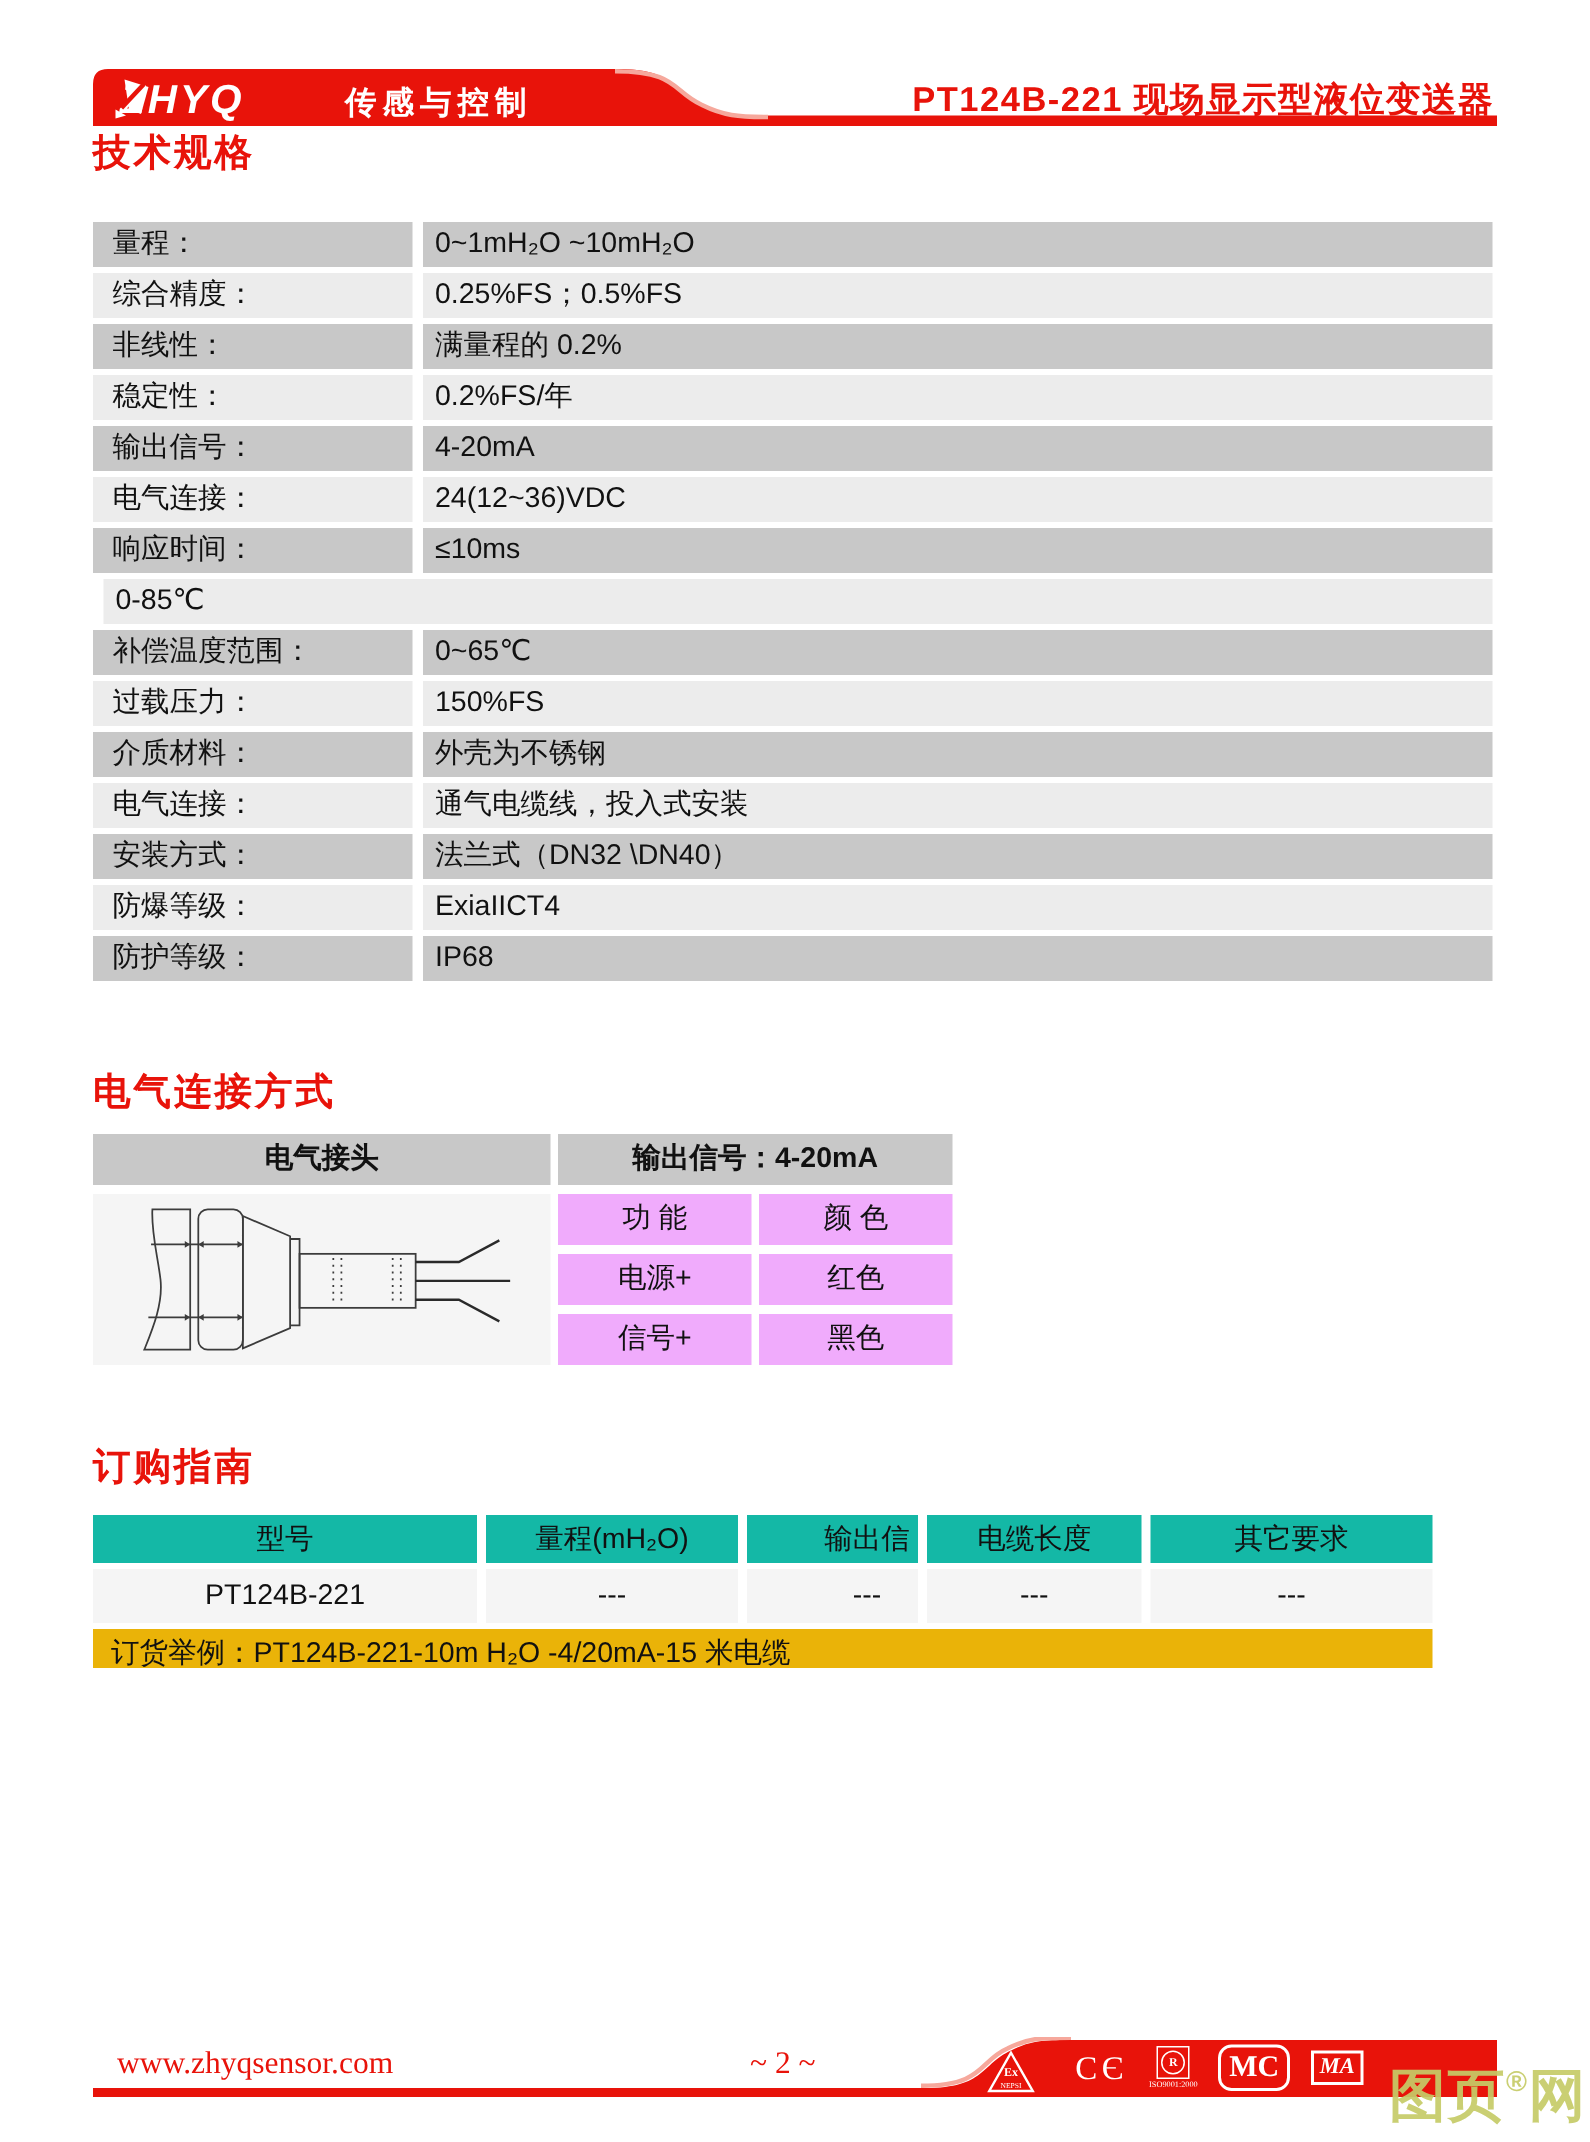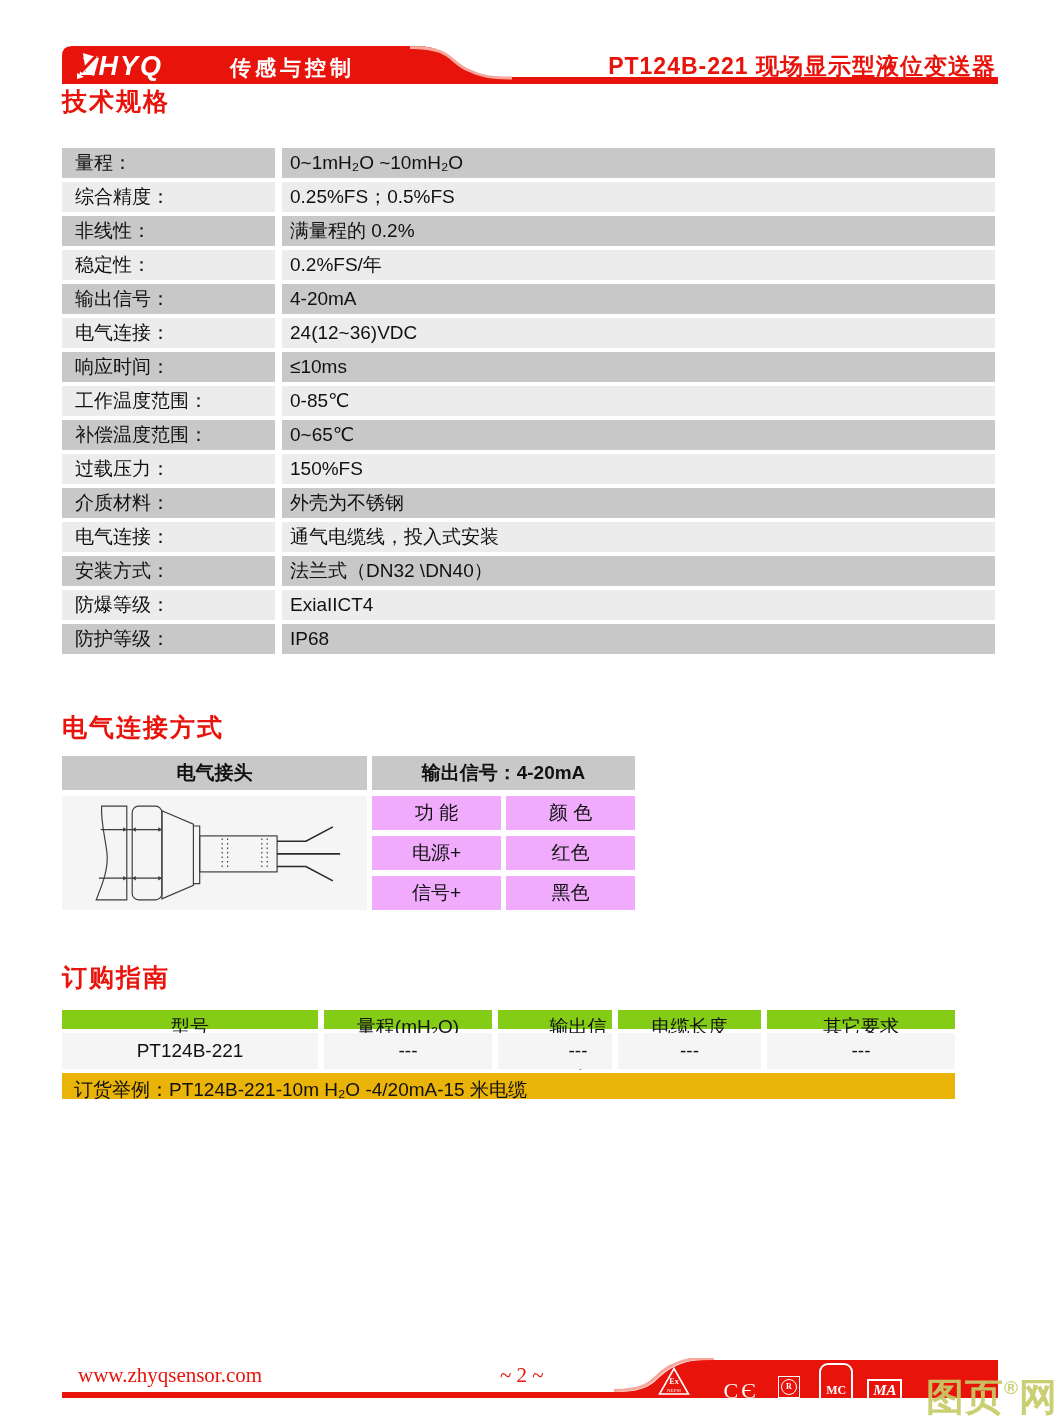--- a/index.html
+++ b/index.html
@@ -36,37 +36,37 @@
   .conn-header{height:34px;background:#c8c8c8;font-size:19px;font-weight:bold;text-align:center;line-height:34px;margin-bottom:6px;}
   .conn-draw{height:114px;background:#f5f5f5;display:flex;align-items:center;justify-content:center;}
   .conn-grid{display:grid;grid-template-columns:1fr 1fr;column-gap:5px;row-gap:6px;}
   .conn-cell{height:34px;background:#f0abfc;font-size:19px;text-align:center;line-height:34px;}
 
   
   .order-table{position:absolute;left:62px;top:1010px;width:893px;}
   .order-row{display:flex;margin-bottom:4px;}
   .order-row .cell{box-sizing:border-box;text-align:center;font-size:19px;margin-right:6px;}
   .order-row .cell:last-child{margin-right:0;}
-  .oh .cell{background:#84cc16;height:19px;line-height:34px;}
+  .oh .cell{background:#14b8a6;height:32px;line-height:34px;}
   .od .cell{background:#f5f5f5;height:36px;line-height:36px;}
   .oc1{width:256px;}.oc2{width:168px;}.oc3{width:114px;padding-left:46px;}.oc4{width:143px;}.oc5{width:188px;}
   .order-example{height:26px;background:#eab308;font-size:19px;line-height:34px;padding-left:12px;box-sizing:border-box;}
 
   
   .footer{position:absolute;left:62px;top:1354px;width:936px;height:48px;font-family:Liberation Serif, serif;}
   .footer svg{position:absolute;left:0;top:4px;}
   .site{position:absolute;left:16px;top:9px;color:#e8130a;font-size:21px;}
   .pageno{position:absolute;left:438px;top:9px;color:#e8130a;font-size:21px;}
   .certs{position:absolute;left:596px;top:9px;width:310px;display:flex;align-items:center;justify-content:center;gap:14px;color:#fff;}
   .ce-mark{font-size:22px;letter-spacing:3px;line-height:26px;}
   .iso-box{display:flex;flex-direction:column;align-items:center;}
   .iso-sq{width:22px;height:22px;border:1.5px solid #fff;display:flex;align-items:center;justify-content:center;box-sizing:border-box;}
   .iso-cir{width:14px;height:14px;border:1px solid #fff;border-radius:50%;font-size:8px;font-weight:bold;text-align:center;line-height:13px;}
   .iso-sub{font-size:5.5px;margin-top:1px;letter-spacing:0;}
-  .mc-box{border:2px solid #fff;border-radius:9px;padding:16px 5px;font-size:12px;font-weight:bold;line-height:19px;}
+  .mc-box{border:2px solid #fff;border-radius:9px;padding:4px 5px;font-size:20px;font-weight:bold;line-height:19px;}
   .ex-tri{width:32px;height:29px;}
   .ma-box{border:2px solid #fff;padding:0 4px;font-size:15px;font-weight:bold;font-style:italic;line-height:19px;}
 
   .watermark{position:absolute;left:926px;top:1372px;font-size:38px;font-weight:bold;
              color:#c6cc68;opacity:.92;letter-spacing:1px;white-space:nowrap;}
   .wm-reg{font-size:19px;position:relative;top:-16px;}
 </style>
 </head>
 <body>
 
@@ -121,21 +121,20 @@
         <div class="spec-label cell">电气连接：</div>
         <div class="spec-gap"></div>
         <div class="spec-value cell">24(12~36)VDC</div>
       </div>
     <div class="spec-row">
         <div class="spec-label cell">响应时间：</div>
         <div class="spec-gap"></div>
         <div class="spec-value cell">≤10ms</div>
       </div>
     <div class="spec-row">
-        <div class="spec-label cell">工作温度范围：</div>
         <div class="spec-gap"></div>
         <div class="spec-value cell">0-85℃</div>
       </div>
     <div class="spec-row">
         <div class="spec-label cell">补偿温度范围：</div>
         <div class="spec-gap"></div>
         <div class="spec-value cell">0~65℃</div>
       </div>
     <div class="spec-row">
         <div class="spec-label cell">过载压力：</div>

